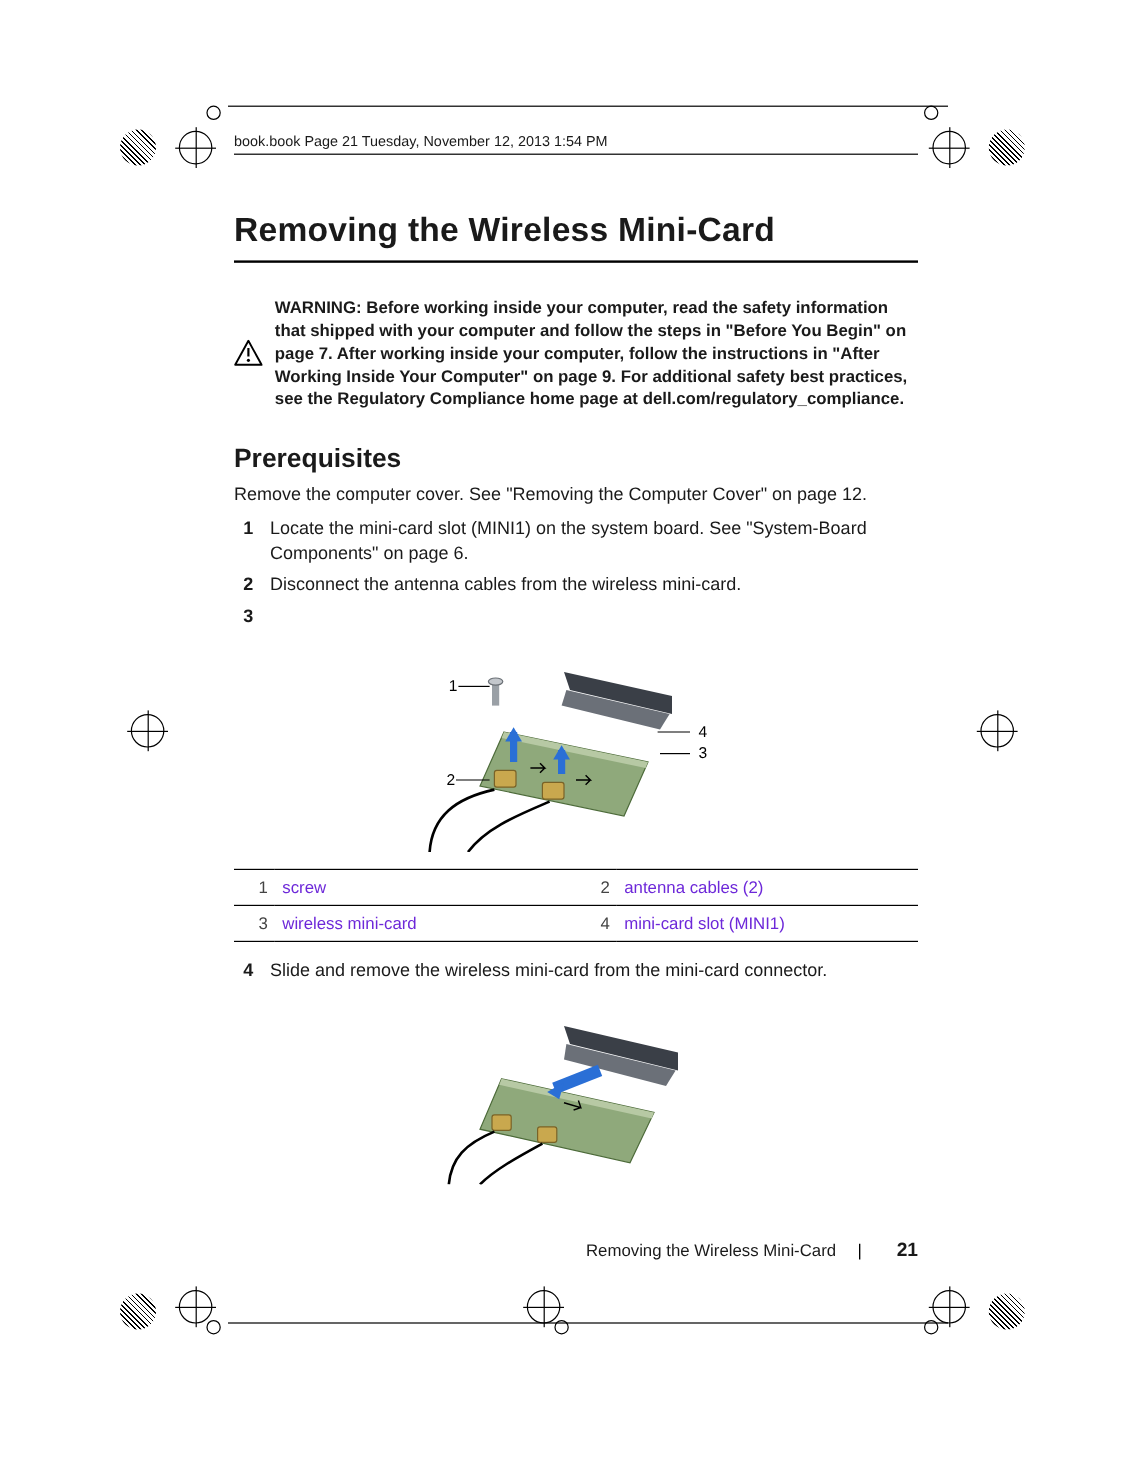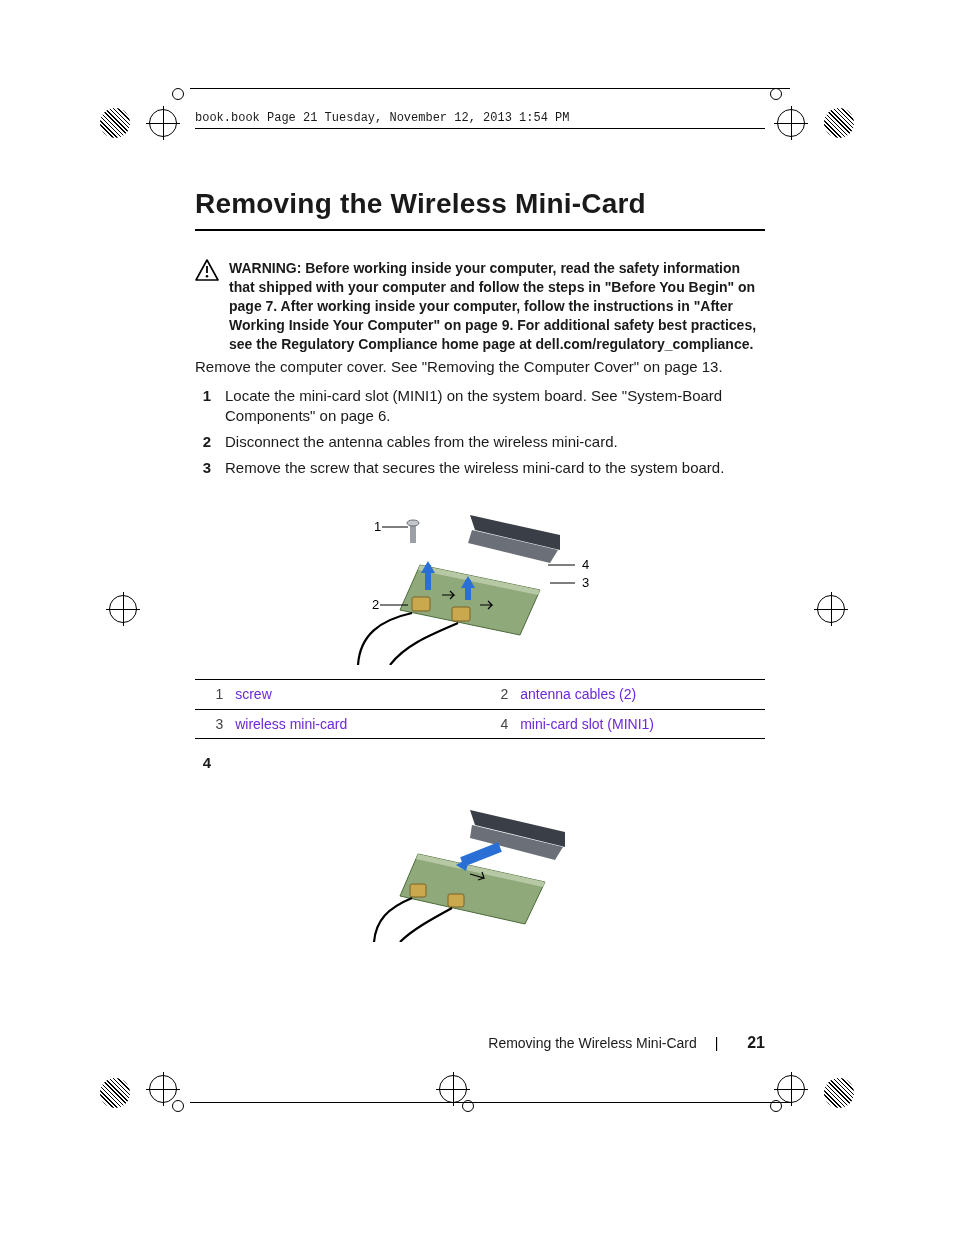--- a/index.html
+++ b/index.html
@@ -66,38 +66,39 @@
     background: #000;
   }
 
   .content {
     position: absolute;
     left: 195px;
     top: 110px;
     width: 570px;
   }
   .running-head {
-    font-family: Liberation Mono, monospace;
+    font-family: Liberation Sans, sans-serif;
     font-size: 12px;
     padding-bottom: 2px;
     border-bottom: 1px solid #000;
-    margin-bottom: 56px;
+    margin-bottom: 44px;
   }
   h1.title {
     font-weight: 700;
     font-size: 28px;
     margin: 0 0 6px 0;
     padding-bottom: 6px;
     border-bottom: 2px solid #000;
     letter-spacing: 0.2px;
   }
   .warning-block {
     margin-top: 28px;
     display: flex;
     gap: 10px;
+    align-items: center;
   }
   .warning-icon {
     flex: 0 0 24px;
     height: 22px;
   }
   .warning-text {
     font-weight: 700;
     font-size: 14px;
     line-height: 1.35;
   }
@@ -215,35 +216,35 @@
           <path d="M12 1 L23 21 L1 21 Z" fill="none" stroke="#000" stroke-width="1.6" stroke-linejoin="round"></path>
           <line x1="12" y1="7" x2="12" y2="14" stroke="#000" stroke-width="1.8"></line>
           <circle cx="12" cy="17.3" r="1.3" fill="#000"></circle>
         </svg>
       </div>
       <div class="warning-text">
         <span class="label">WARNING:  </span><span>Before working inside your computer, read the safety information that shipped with your computer and follow the steps in "Before You Begin" on page 7. After working inside your computer, follow the instructions in "After Working Inside Your Computer" on page 9. For additional safety best practices, see the Regulatory Compliance home page at dell.com/regulatory_compliance.</span>
       </div>
     </div>
 
-    <p class="para">Remove the computer cover. See "Removing the Computer Cover" on page 13.</p>
+    <h2 class="section">Prerequisites</h2>
+    <p class="para">Remove the computer cover. See "Removing the Computer Cover" on page 12.</p>
 
 
     <ol class="steps">
       <li>
         <span class="num">1</span>
         <span>Locate the mini-card slot (MINI1) on the system board. See "System-Board Components" on page 6.</span>
       </li>
       <li>
         <span class="num">2</span>
         <span>Disconnect the antenna cables from the wireless mini-card.</span>
       </li>
       <li>
         <span class="num">3</span>
-        <span>Remove the screw that secures the wireless mini-card to the system board.</span>
       </li>
     </ol>
 
     <svg class="figure" viewBox="0 0 260 170">
 
       <path d="M120 20 L210 40 L210 55 L125 35 Z" fill="#3a3f47"></path>
       <path d="M122 35 L208 55 L200 68 L118 48 Z" fill="#6b7078"></path>
 
       <path d="M70 70 L190 95 L170 140 L50 115 Z" fill="#8fa97b" stroke="#4d6b3a"></path>
       <path d="M70 70 L190 95 L188 100 L68 75 Z" fill="#b7c9a4"></path>
@@ -288,20 +289,21 @@
         <td class="llab">wireless mini-card</td>
         <td class="lnum">4</td>
         <td class="llab">mini-card slot (MINI1)</td>
       </tr>
     </tbody>
       </table>
 
     <ol class="steps" style="margin-top:14px;">
       <li>
         <span class="num">4</span>
+        <span>Slide and remove the wireless mini-card from the mini-card connector.</span>
       </li>
     </ol>
 
     <svg class="figure2" viewBox="0 0 220 150">
       <path d="M100 18 L195 40 L195 55 L105 33 Z" fill="#3a3f47"></path>
       <path d="M102 33 L193 55 L185 68 L100 46 Z" fill="#6b7078"></path>
       <path d="M48 62 L175 90 L155 132 L30 104 Z" fill="#8fa97b" stroke="#4d6b3a"></path>
       <path d="M48 62 L175 90 L173 95 L46 67 Z" fill="#b7c9a4"></path>
       <rect x="40" y="92" width="16" height="13" rx="2" fill="#c9a84e" stroke="#7a6327"></rect>
       <rect x="78" y="102" width="16" height="13" rx="2" fill="#c9a84e" stroke="#7a6327"></rect>

